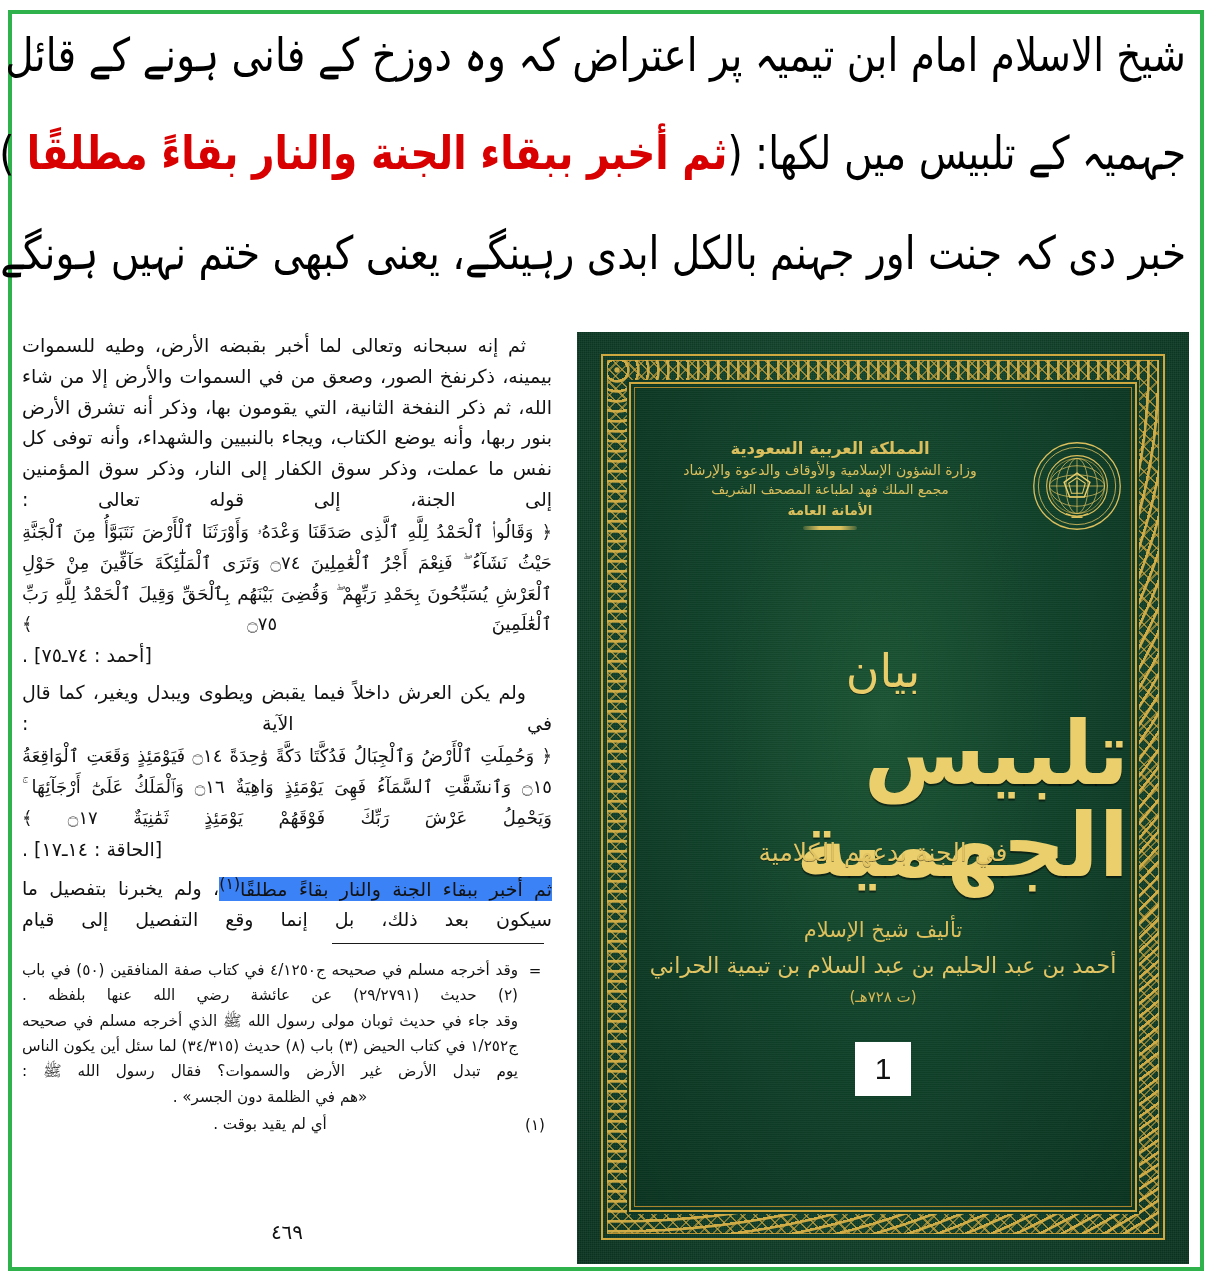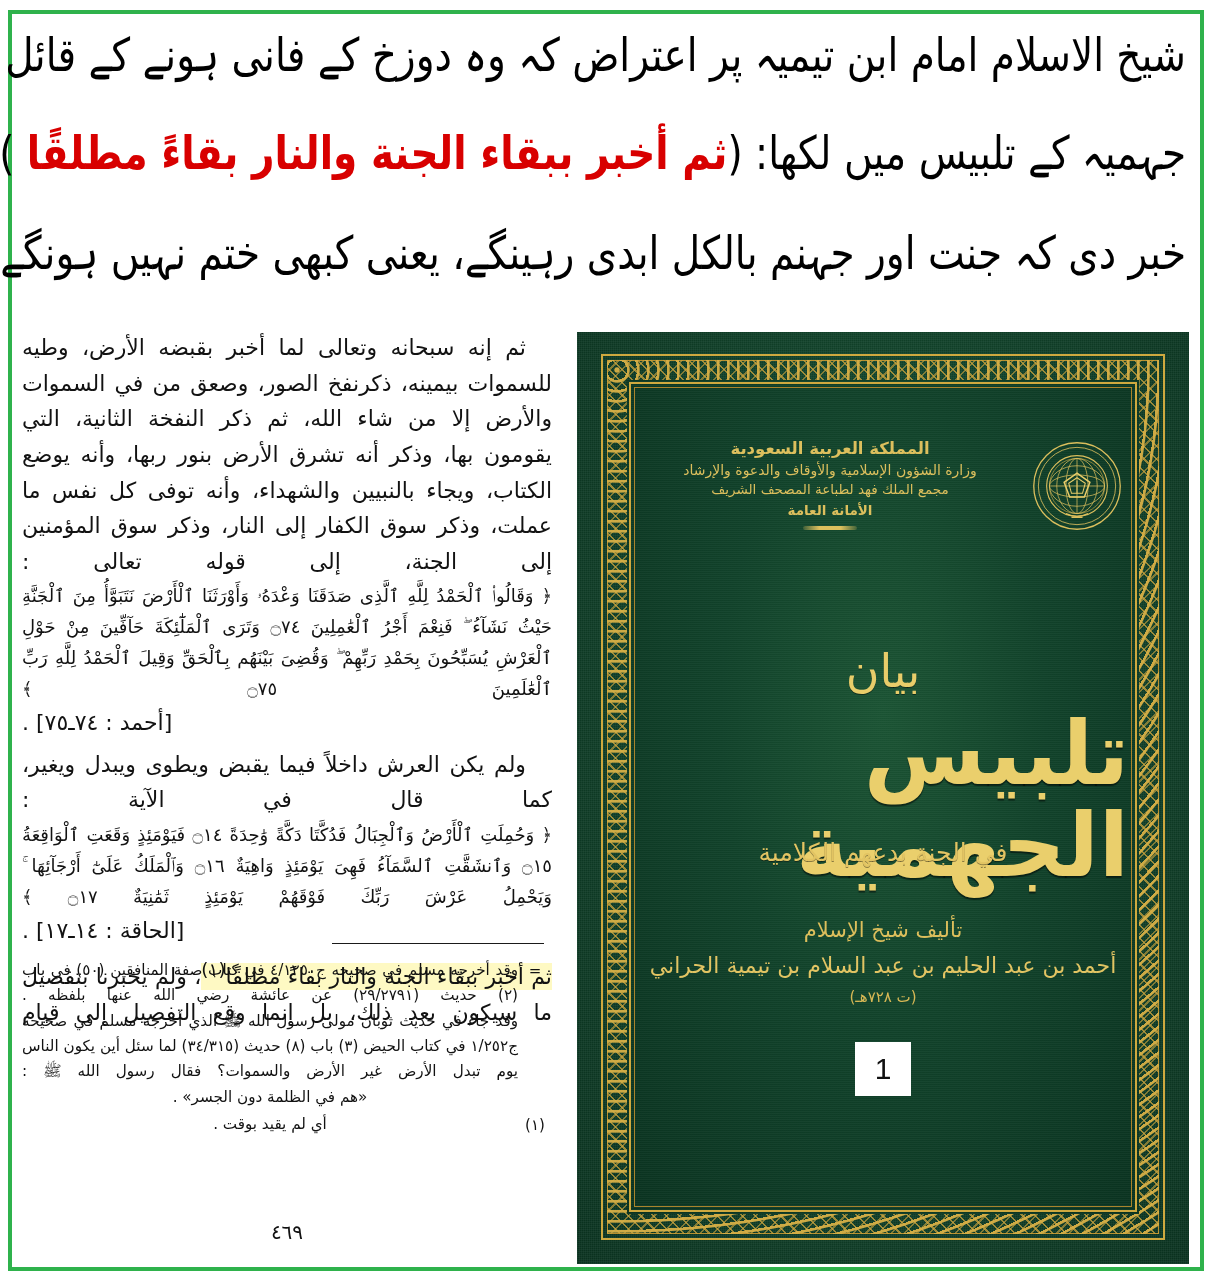--- a/index.html
+++ b/index.html
@@ -93,21 +93,21 @@
     position: absolute;
     left: 22px;
     top: 330px;
     width: 530px;
     height: 930px;
     direction: rtl;
     color: #121212;
   }
   .ar-para {
     font-family: "DejaVu Sans", "Liberation Sans", sans-serif;
-    font-size: 22px;
+    font-size: 19px;
     line-height: 1.62;
     text-align: justify;
     text-align-last: justify;
     margin: 0 0 2px 0;
     direction: rtl;
   }
   .ar-para.indent::before {
     content: "";
     display: inline-block;
     width: 26px;
@@ -116,21 +116,21 @@
     font-family: "DejaVu Sans", "Liberation Sans", sans-serif;
     font-size: 18px;
     line-height: 1.72;
     text-align: justify;
     text-align-last: justify;
     direction: rtl;
     margin: 0;
     letter-spacing: 0.4px;
   }
   .highlight-line {
-    background: #fef9c3;
+    background: #3b82f6;
     display: inline;
     box-decoration-break: clone;
     -webkit-box-decoration-break: clone;
     padding: 1px 0;
   }
 
   
   .fn-rule {
     position: absolute;
     left: 310px;

